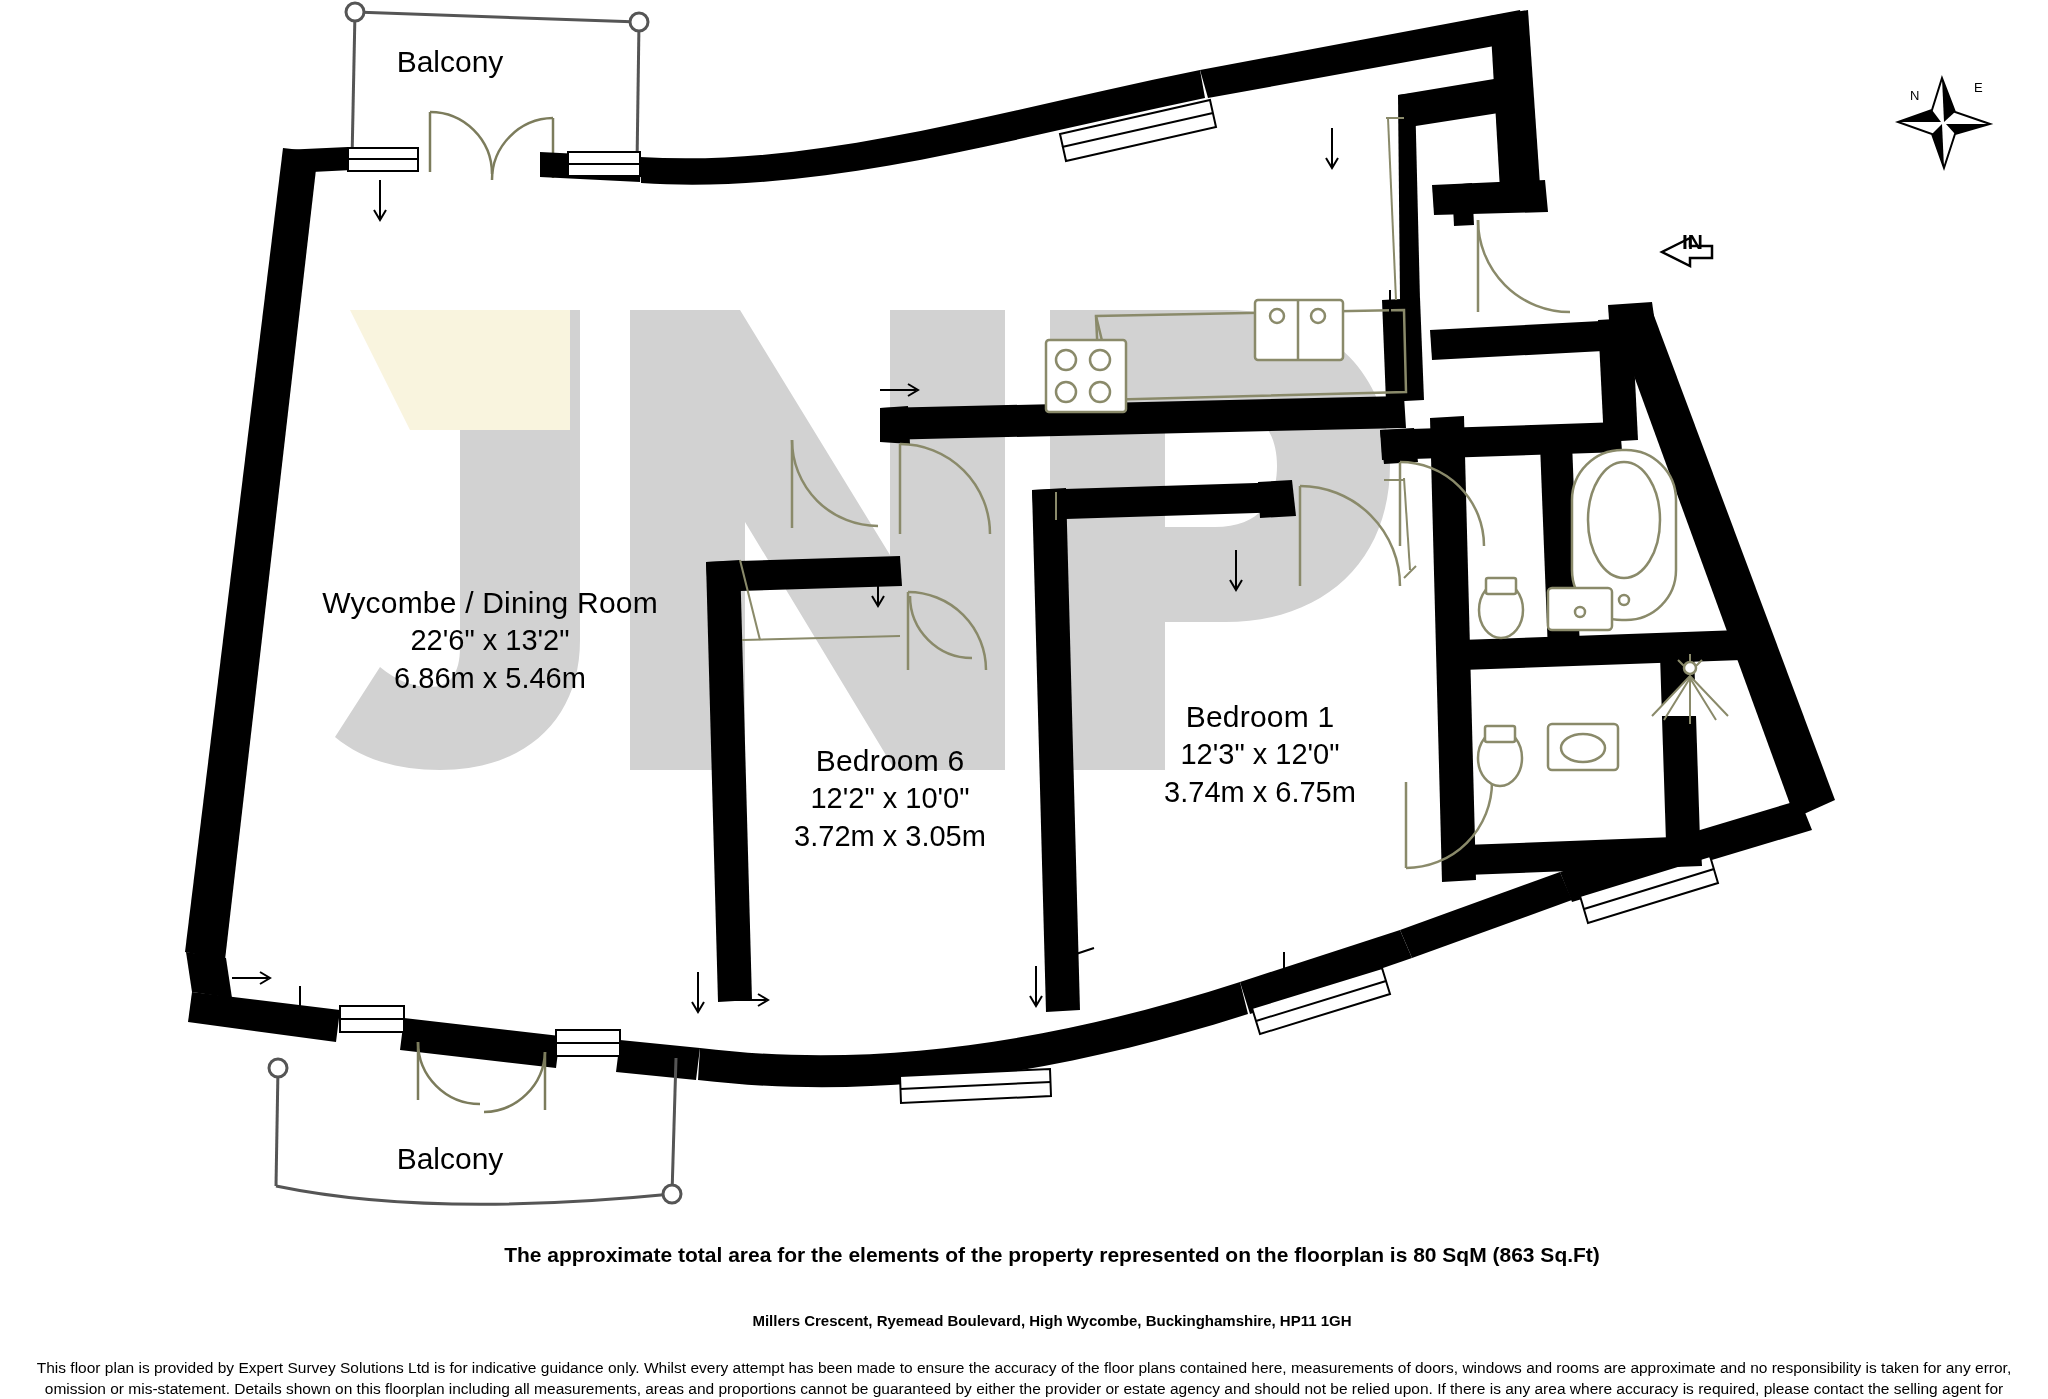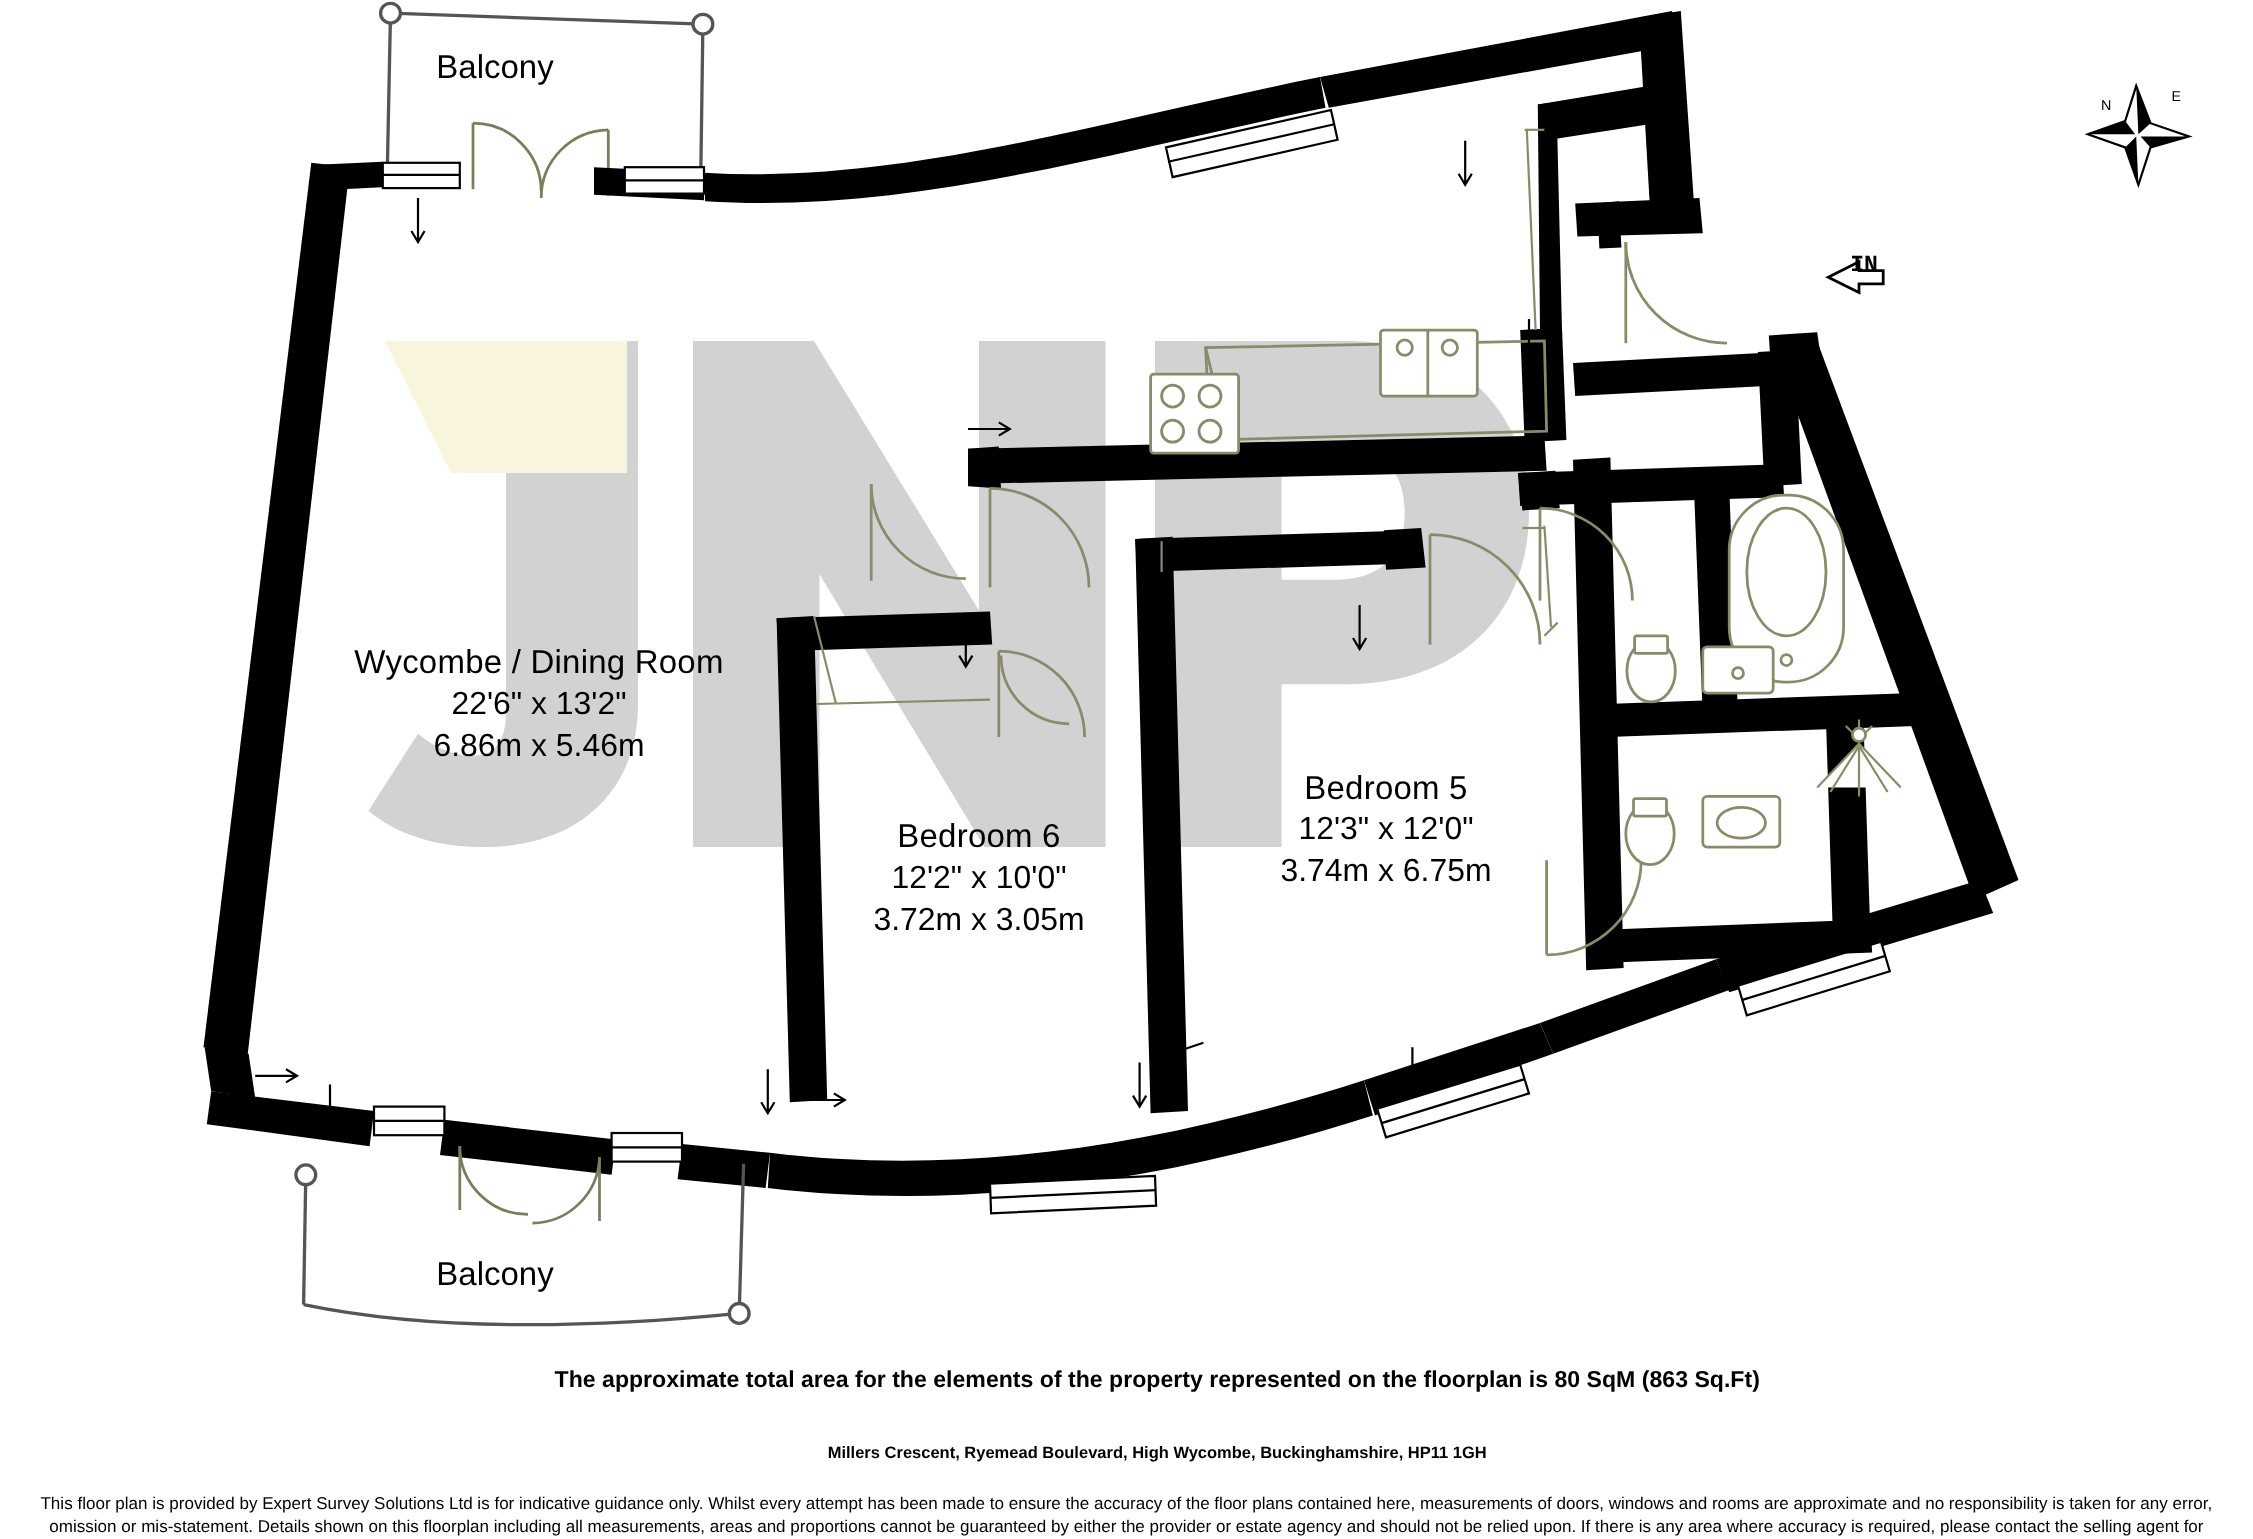--- a/index.html
+++ b/index.html
@@ -44,21 +44,20 @@
     position: absolute;
     font-size: 30px;
     text-align: center;
     white-space: nowrap;
   }
   .in-label {
     position: absolute;
     font-size: 21px;
     font-weight: bold;
     white-space: nowrap;
-    font-family: Liberation Mono, monospace;
   }
   .footer {
     position: absolute;
     left: 0;
     width: 2048px;
     text-align: center;
     padding-left: 28px;
   }
   .footer-area {
     top: 1243px;
@@ -343,21 +342,21 @@
     <div class="dim">6.86m x 5.46m</div>
   </div>
 
   <div class="room-label" style="left:720px; top:742px; width:340px;">
     <div class="name">Bedroom 6</div>
     <div class="dim">12'2" x 10'0"</div>
     <div class="dim">3.72m x 3.05m</div>
   </div>
 
   <div class="room-label" style="left:1090px; top:698px; width:340px;">
-    <div class="name">Bedroom 5</div>
+    <div class="name">Bedroom 1</div>
     <div class="dim">12'3" x 12'0"</div>
     <div class="dim">3.74m x 6.75m</div>
   </div>
 
   <div class="in-label" style="left:1682px; top:230px;">IN</div>
 
   <div class="footer footer-area">The approximate total area for the elements of the property represented on the floorplan is 80 SqM (863 Sq.Ft)</div>
   <div class="footer footer-address">Millers Crescent, Ryemead Boulevard, High Wycombe, Buckinghamshire, HP11 1GH</div>
   <div class="disclaimer">This floor plan is provided by Expert Survey Solutions Ltd is for indicative guidance only. Whilst every attempt has been made to ensure the accuracy of the floor plans contained here, measurements of doors, windows and rooms are approximate and no responsibility is taken for any error, omission or mis-statement. Details shown on this floorplan including all measurements, areas and proportions cannot be guaranteed by either the provider or estate agency and should not be relied upon.  If there is any area where accuracy is required, please contact the selling agent for clarification.</div>
 

